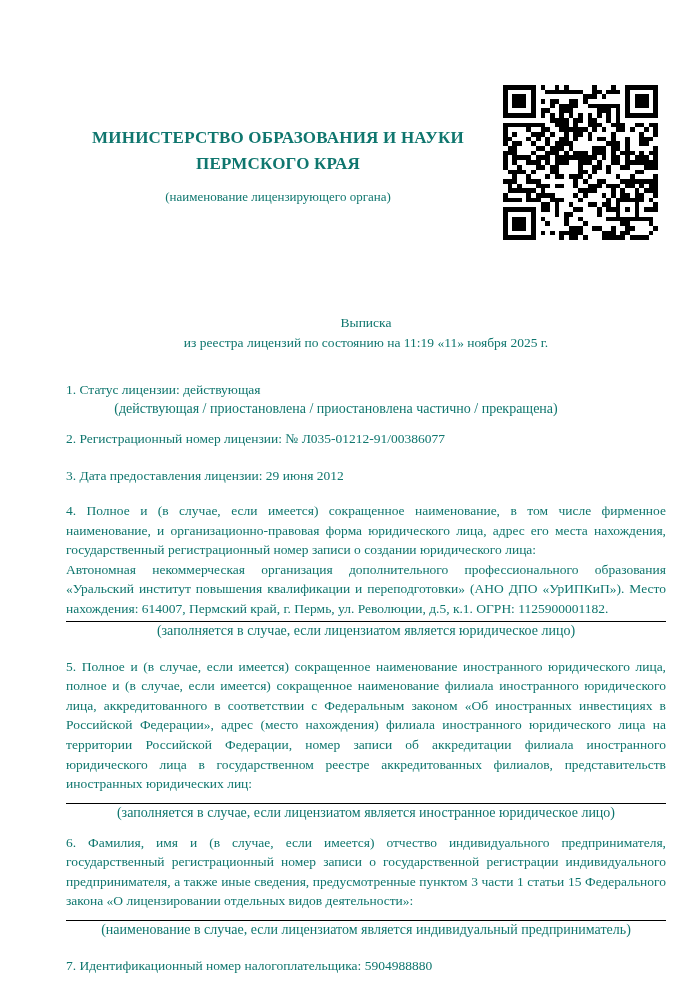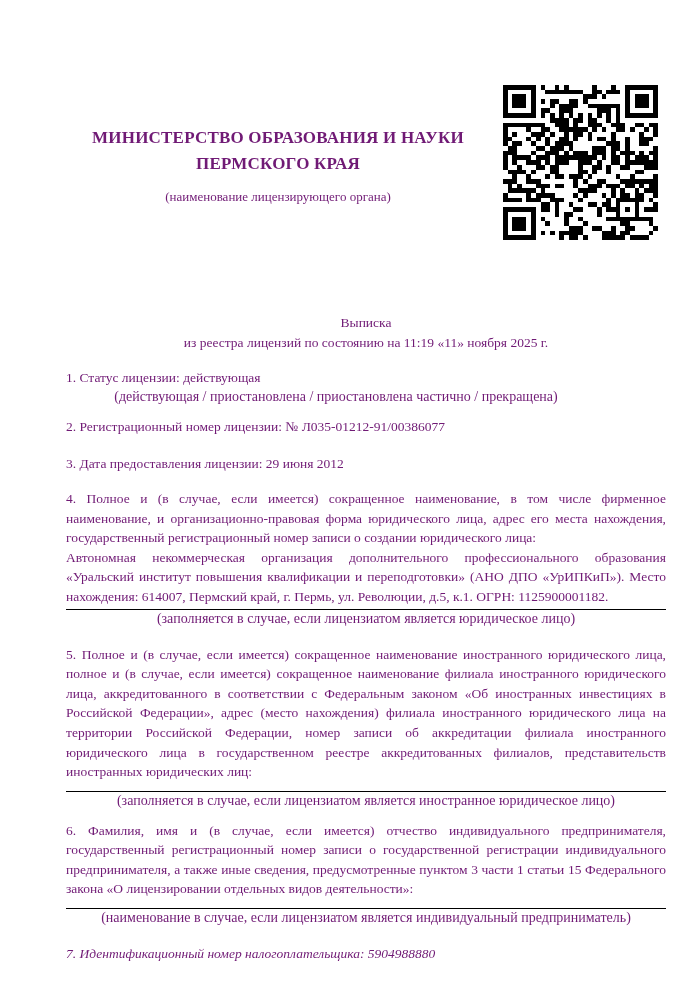--- a/index.html
+++ b/index.html
@@ -5,50 +5,50 @@
   html,body{margin:0;padding:0;background:#e9e9e9;}
   .page{
     position:relative;
     width:700px;height:989px;
     margin:0 auto;
     background:#ffffff;
     box-sizing:border-box;
     padding:0 34px 0 66px;
     overflow:hidden;
     font-family:"Liberation Serif","DejaVu Serif",serif;
-    font-size:13.5px;line-height:19.6px;color:#701a75;
+    font-size:13.5px;line-height:19.6px;color:#0f766e;
   }
   .qr{
     position:absolute;top:85px;left:503px;width:155px;height:155px;
   }
   .header{
     margin-top:125px;width:424px;text-align:center;
   }
   .ministry-line{
     font-weight:bold;font-size:17px;line-height:26px;letter-spacing:.2px;
   }
   .org-caption{
     font-size:13px;line-height:14px;margin-top:13px;
   }
   .title-block{margin-top:109px;text-align:center;}
   .title-line{line-height:19.6px;}
   .item{margin-top:18px;text-align:justify;}
-  .item.first{margin-top:16px;text-align:left;}
+  .item.first{margin-top:28px;text-align:left;}
   .item-caption{
     font-size:14px;line-height:16px;text-align:center;
   }
   .status-caption{width:540px;}
   .rule{
     border-top:1.5px solid #000;height:0;margin-top:2px;
   }
   .rule.gap{margin-top:9px;}
   .cap-block{margin-top:1px;}
   .spacer15{margin-top:15px;}
   .spacer12{margin-top:12px;}
-  .spacer18{margin-top:18px;font-style:italic;}
+  .spacer18{margin-top:18px;}
   .value-par{text-align:justify;}
   .page-number{
     margin-top:22px;text-align:center;font-size:13px;
   }
 </style>
 </head>
 <body>
 
 <div class="page">
 

